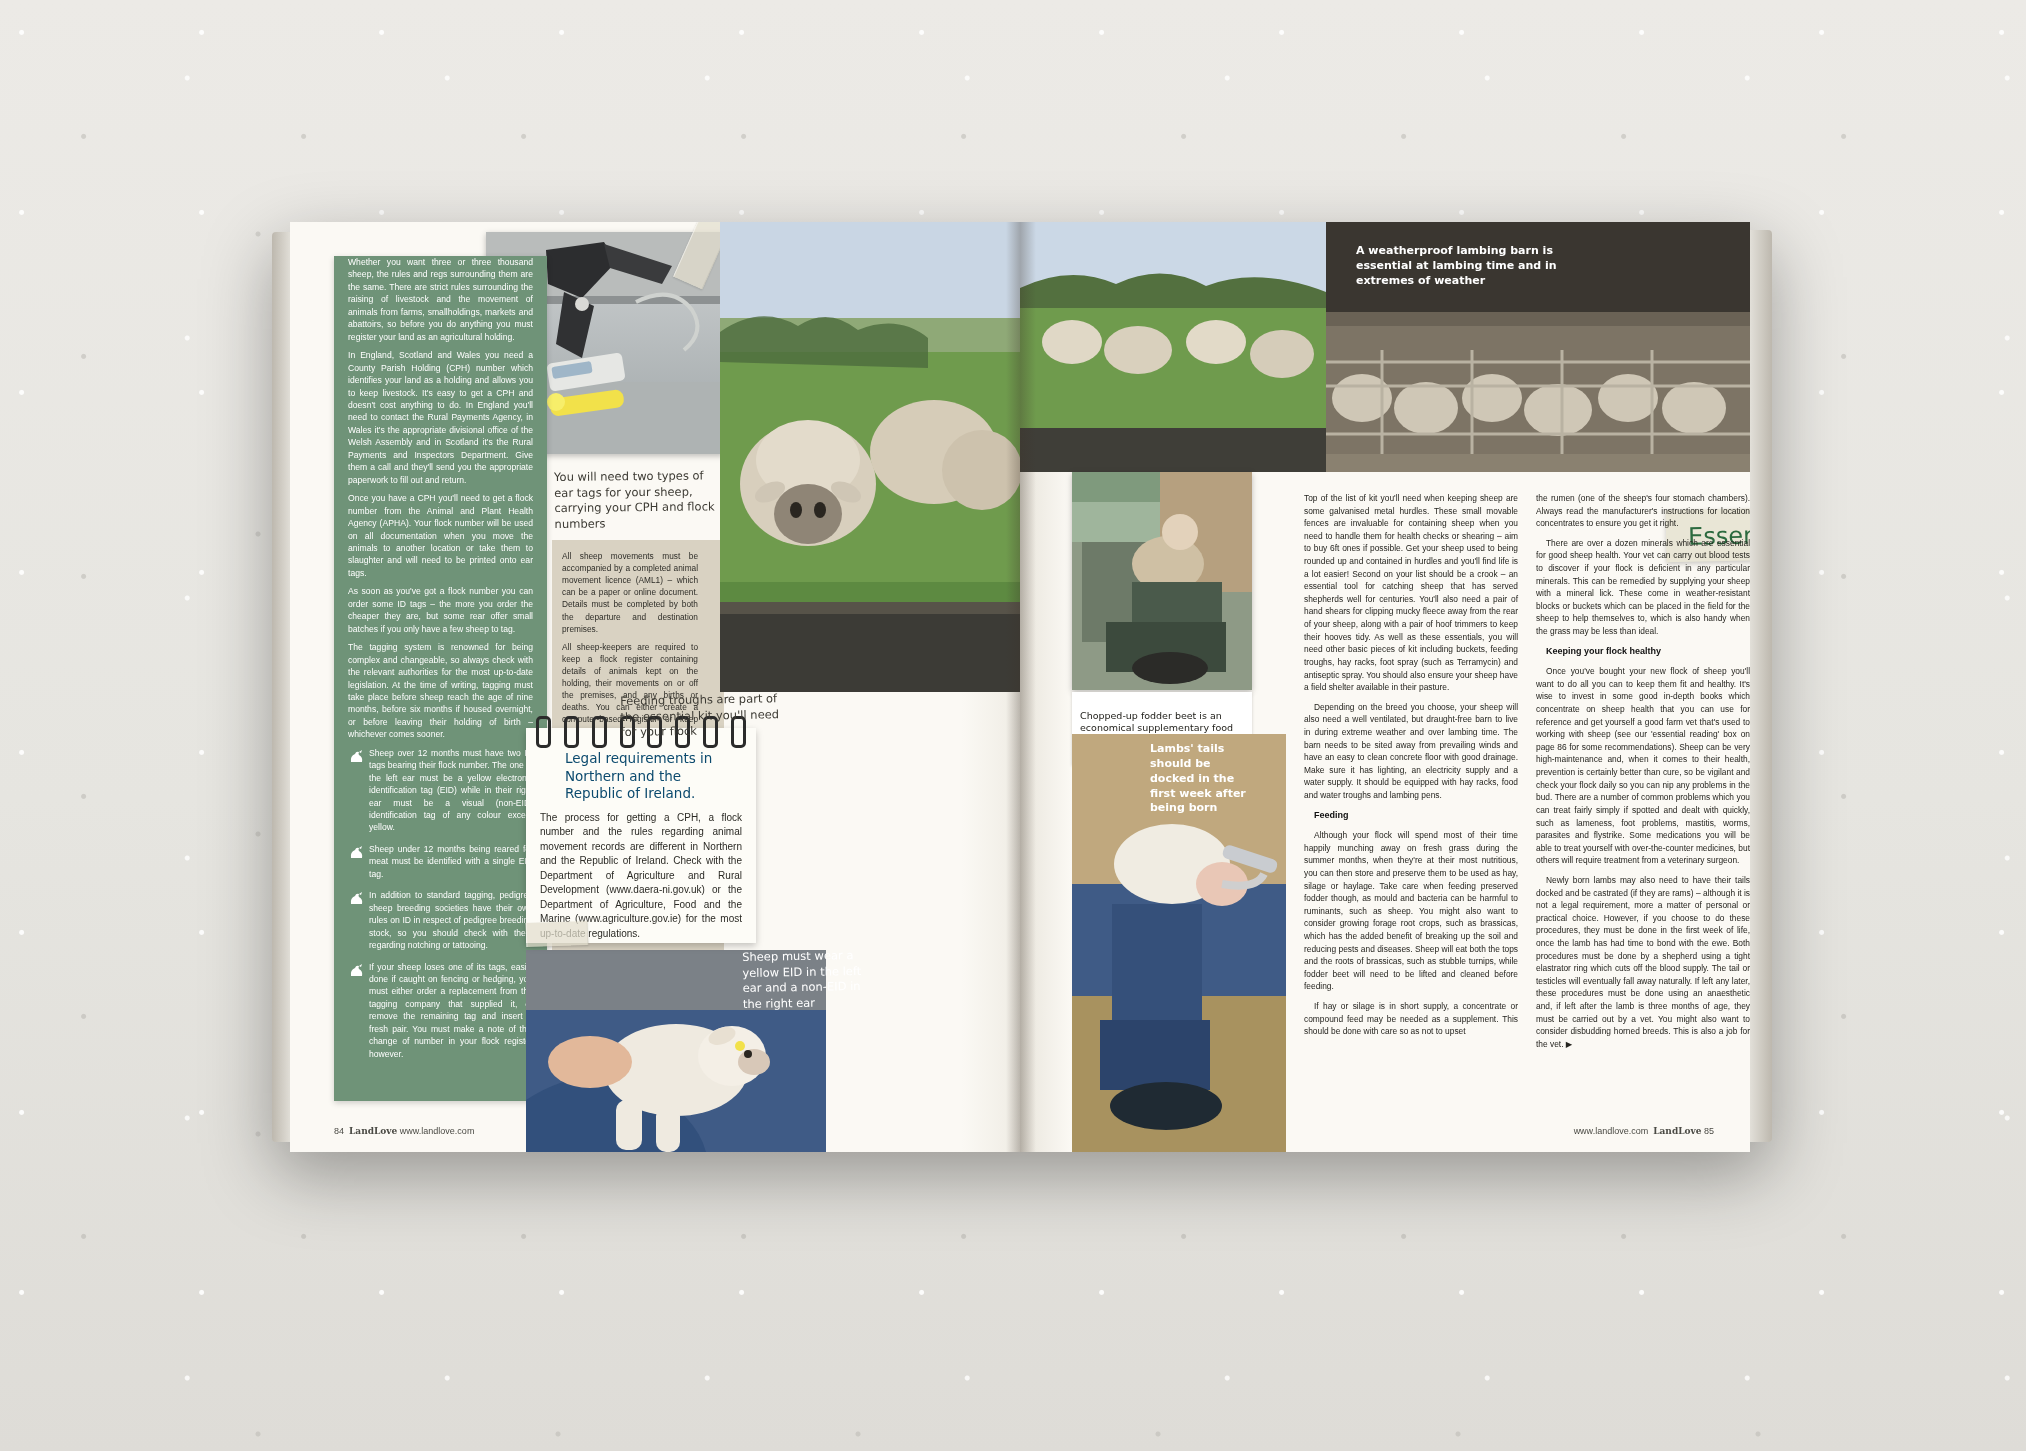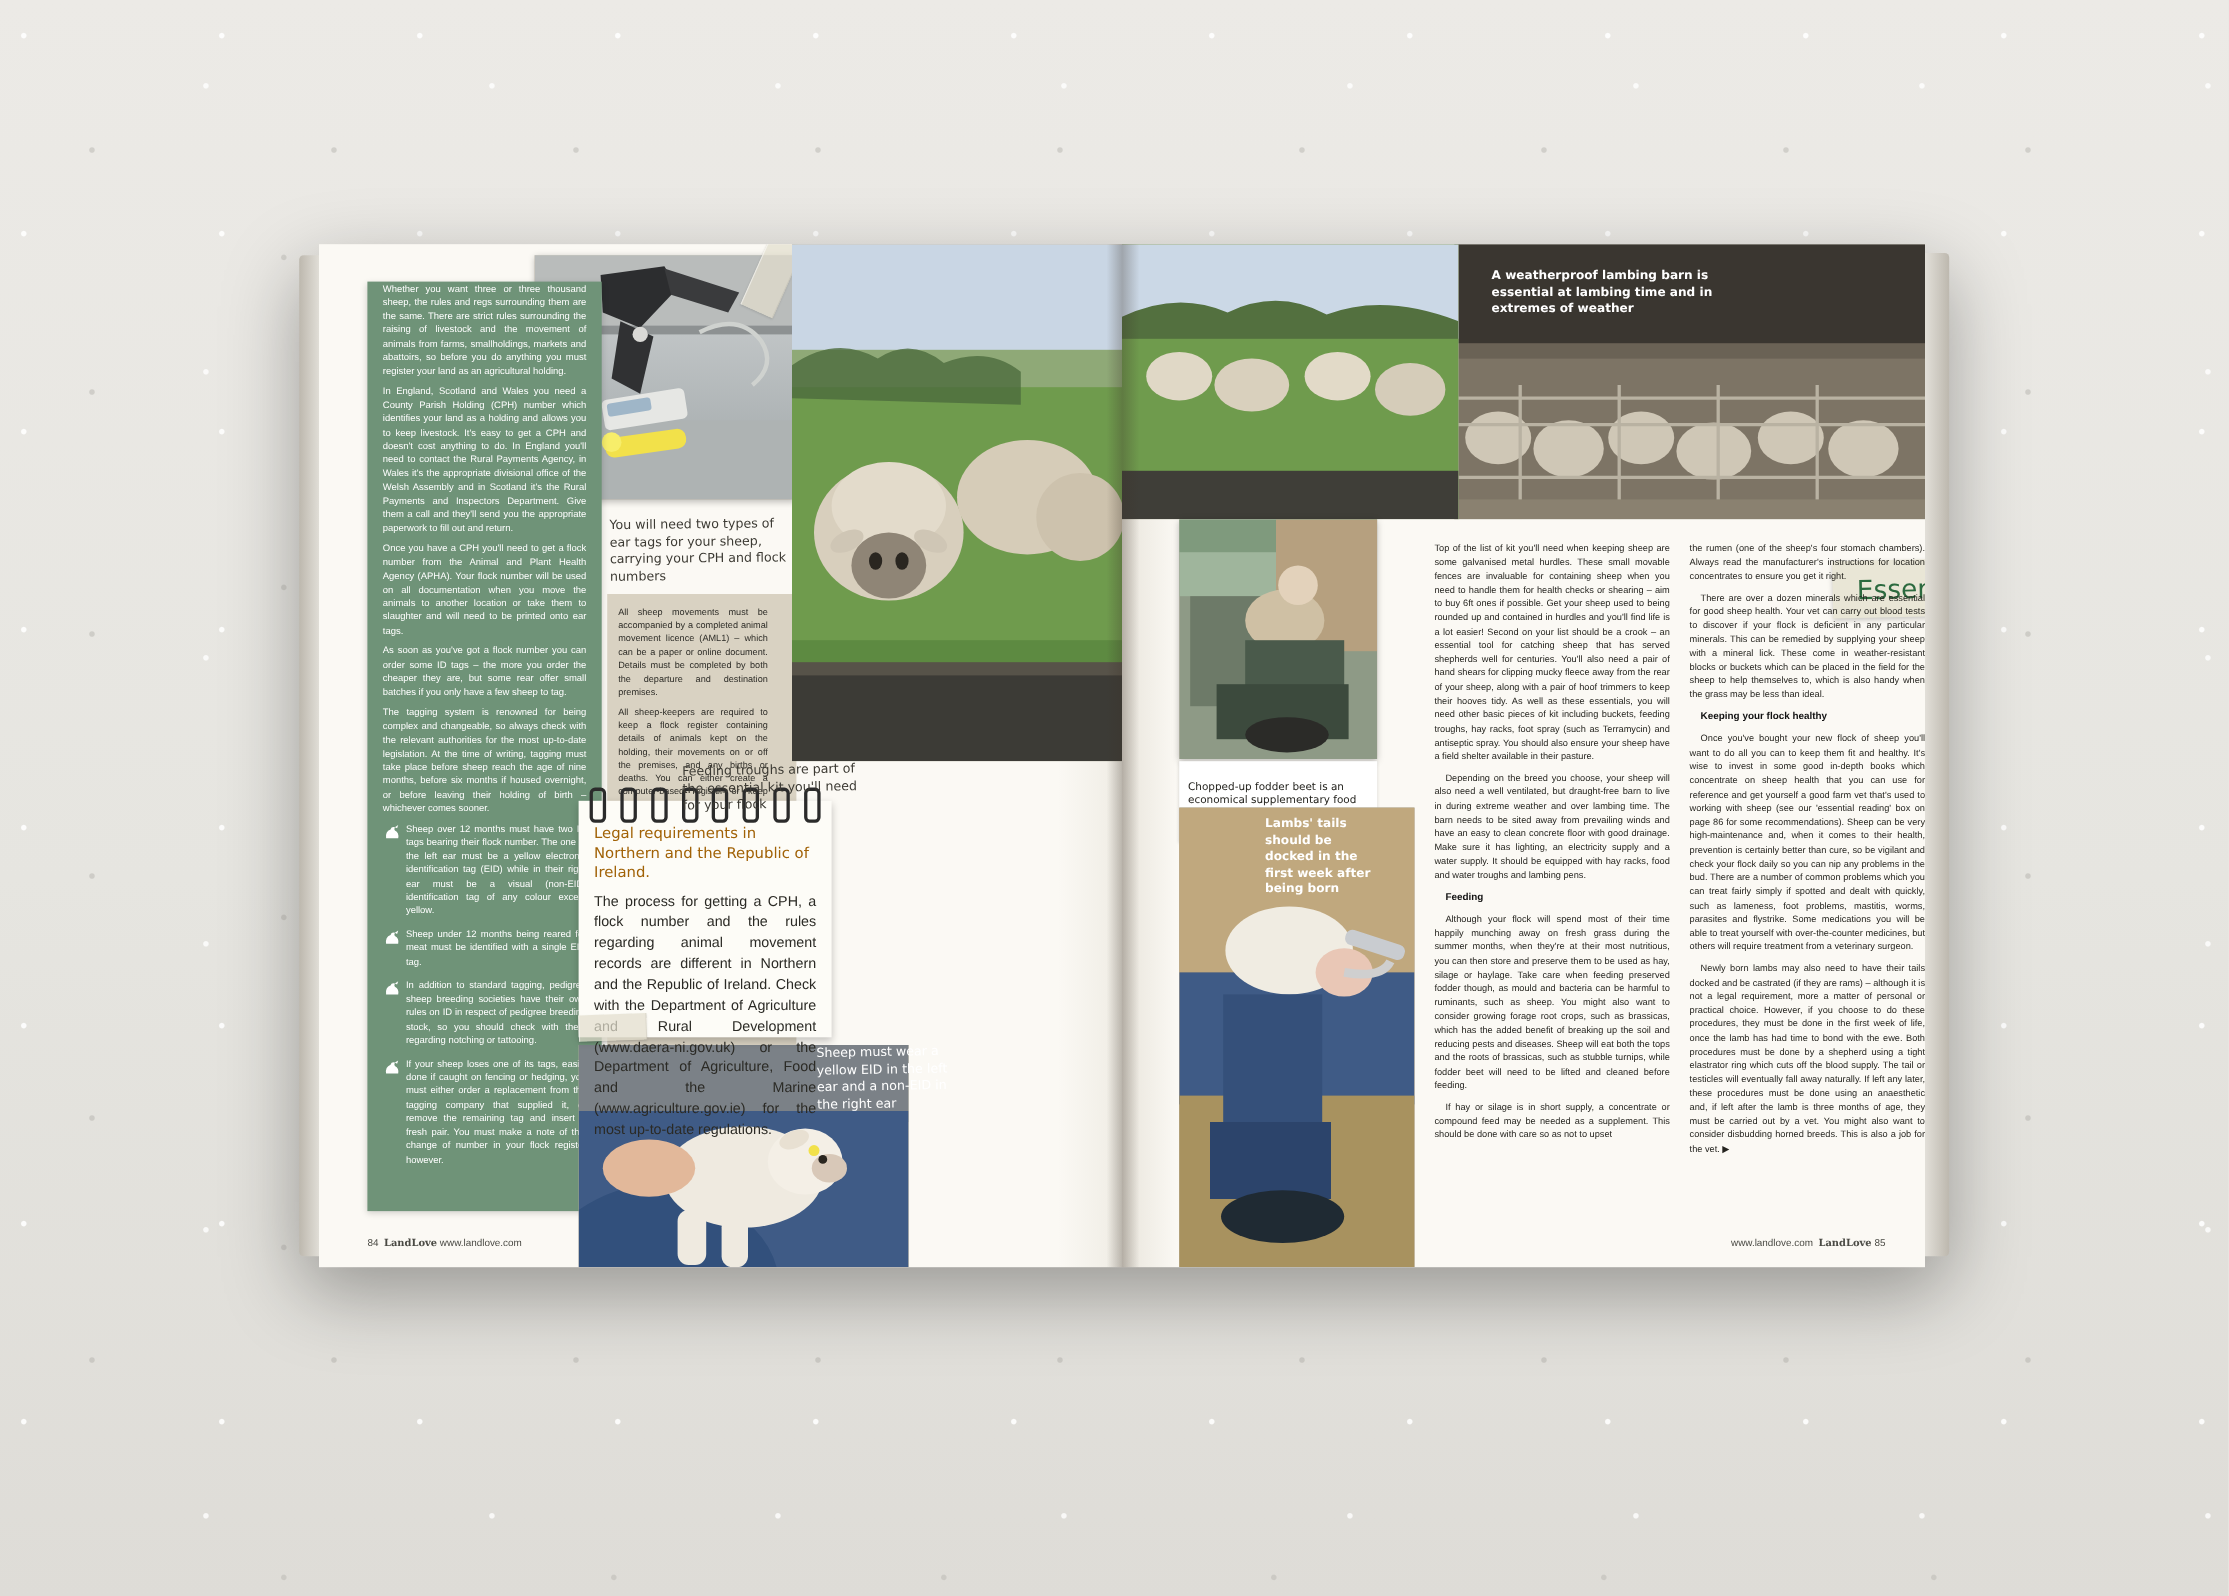--- a/index.html
+++ b/index.html
@@ -84,22 +84,22 @@
   .folio{position:absolute;bottom:16px;font-size:9px;color:#4a4a44;}
   .folio b{font-family:"DejaVu Serif",serif;}
 
   
   .notebook{
     position:absolute;left:236px;top:506px;width:230px;height:215px;
     background:#fdfcf7;box-shadow:0 3px 7px rgba(0,0,0,.22);
   }
   .spiral{position:absolute;top:-12px;left:10px;width:210px;height:26px;display:flex;justify-content:space-between;}
   .spiral i{display:block;width:9px;height:26px;border:3px solid #2b2b2b;border-radius:5px;background:transparent;}
-  .nb-title{padding:22px 14px 2px 14px;font-family:"DejaVu Sans",sans-serif;font-size:13.5px;color:#a16207;line-height:1.3;}
-  .nb-body{padding:6px 14px 0 14px;font-size:13px;line-height:1.45;color:#2b2a25;text-align:justify;}
+  .nb-title{padding:22px 14px 2px 14px;font-family:"DejaVu Sans",sans-serif;font-size:13.5px;color:#0c4a6e;line-height:1.3;margin-left:25px;}
+  .nb-body{padding:6px 14px 0 14px;font-size:10px;line-height:1.45;color:#2b2a25;text-align:justify;}
 
   
   .cap-white{position:absolute;color:#fff;font-family:"DejaVu Sans",sans-serif;font-size:11px;line-height:1.35;font-weight:bold;}
   .cap-box{position:absolute;background:#fff;font-size:9.5px;color:#23221d;font-family:"DejaVu Sans",sans-serif;
     padding:18px 8px;line-height:1.3;box-shadow:0 1px 3px rgba(0,0,0,.18);}
 
   
   .ee-banner{
     position:absolute;left:646px;top:285px;width:310px;height:52px;
     background:#e9e6d6;transform:rotate(-1.2deg);

